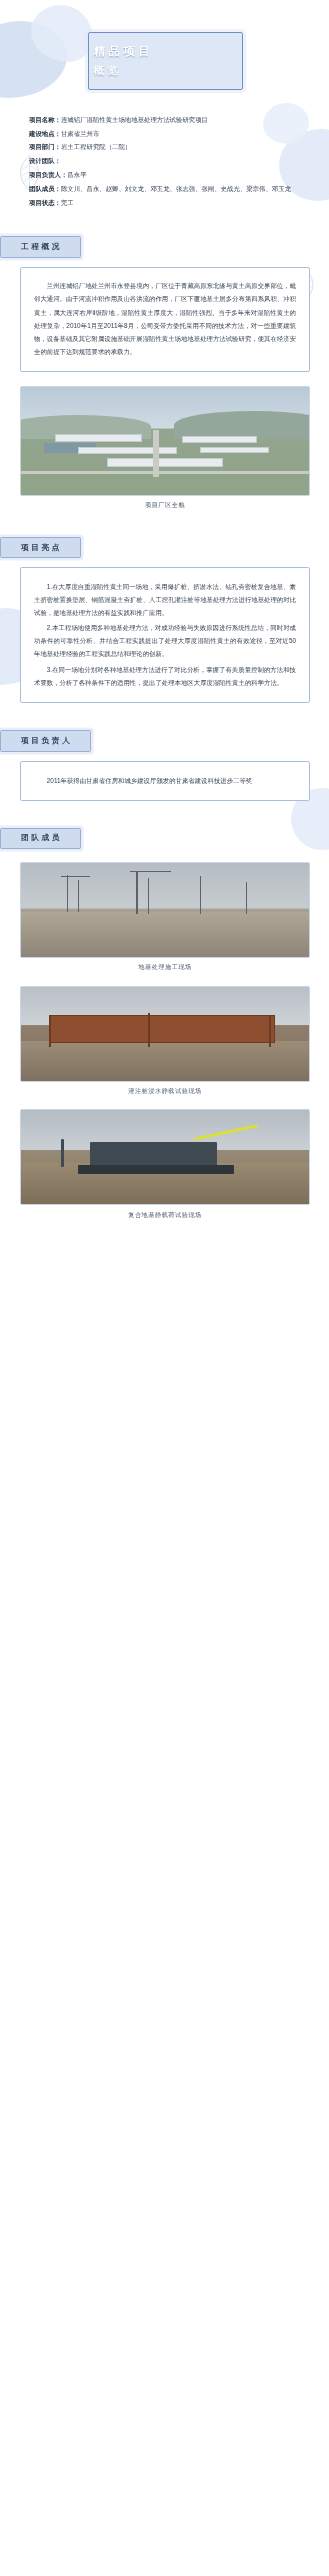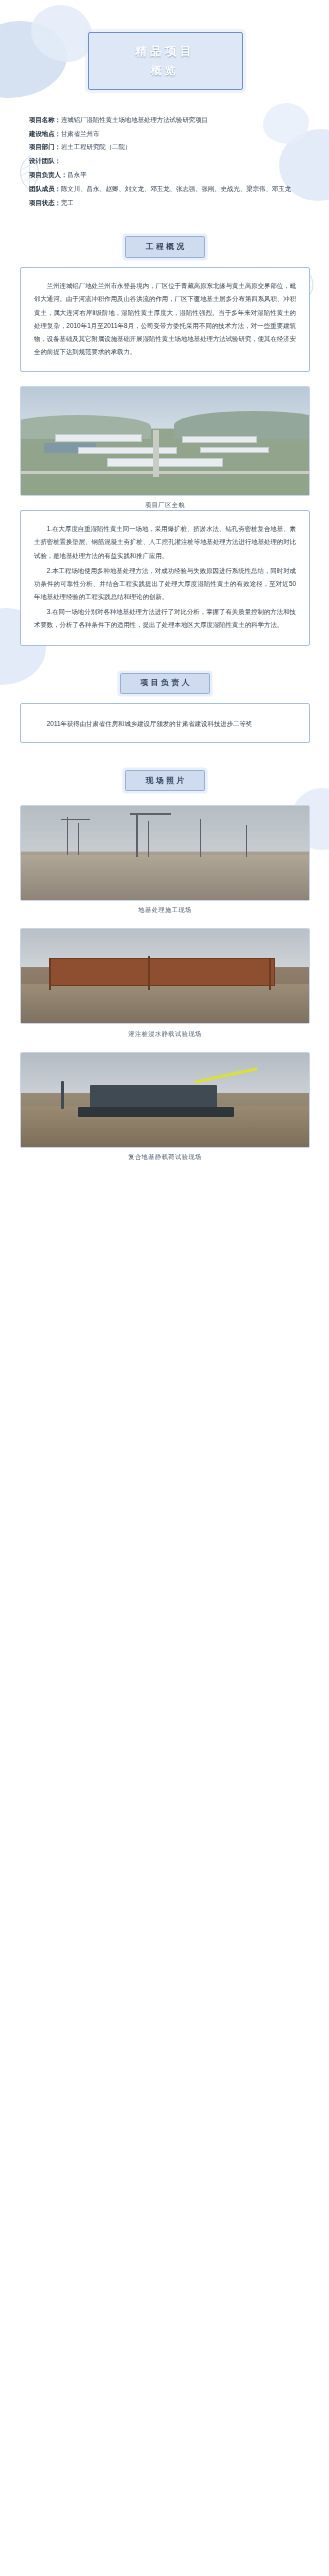--- a/index.html
+++ b/index.html
@@ -51,21 +51,21 @@
     padding-top: 32px;
     display: flex;
     justify-content: center;
   }
   .title-box {
     width: 155px;
     border: 1px solid #6f8fc4;
     border-radius: 2.1px;
     background: #dde7f6;
     padding: 11.3px 5.2px 10.3px;
-    text-align: center;
+    text-align: left;
     box-shadow: 0 0 0 3.1px rgba(221,231,246,.5);
   }
   .title-box .t1 {
     font-size: 11.3px;
     letter-spacing: 3.6px;
     color: #ffffff;
     font-weight: bold;
     text-shadow: 0 0.5px 1px rgba(60,90,140,.45);
     margin-bottom: 5.2px;
   }
@@ -93,21 +93,21 @@
     white-space: nowrap;
     color: #22303f;
   }
   .info .v { flex: 1 1 auto; }
 
   
   .section-head {
     position: relative;
     z-index: 3;
     display: flex;
-    justify-content: center;
+    justify-content: flex-start;
     margin-top: 27px;
     margin-bottom: 9.3px;
   }
   .section-head .bar {
     background: #cfdcf0;
     border: 0.5px solid #97afd4;
     color: #33445c;
     font-size: 7.7px;
     font-weight: bold;
     letter-spacing: 2.6px;
@@ -278,37 +278,40 @@
       <div class="bld" style="left:20%; top:56%; width:34%; height:6%;"></div>
       <div class="bld" style="left:30%; top:66%; width:40%; height:8%;"></div>
       <div class="bld" style="left:56%; top:46%; width:26%; height:6%;"></div>
       <div class="bld" style="left:62%; top:56%; width:24%; height:5%;"></div>
       <div class="road" style="left:0; top:78%; width:100%; height:3%;"></div>
       <div class="road" style="left:46%; top:40%; width:2%; height:44%;"></div>
     </div>
     <div class="caption">项目厂区全貌</div>
   </div>
 
+  <div class="section-head">
+    <div class="bar">项目亮点</div>
+  </div>
 
   <div class="card">
     <p>1.在大厚度自重湿陷性黄土同一场地，采用爆扩桩、挤淤水法、钻孔夯密桩复合地基、素土挤密桩置换垫层、钢筋混凝土夯扩桩、人工挖孔灌注桩等地基处理方法进行地基处理的对比试验，是地基处理方法的有益实践和推广应用。</p>
     <p>2.本工程场地使用多种地基处理方法，对成功经验与失败原因进行系统性总结，同时对成功条件的可靠性分析、并结合工程实践提出了处理大厚度湿陷性黄土的有效途径，至对近50年地基处理经验的工程实践总结和理论的创新。</p>
     <p>3.在同一场地分别对各种地基处理方法进行了对比分析，掌握了有关质量控制的方法和技术要数，分析了各种条件下的适用性，提出了处理本地区大厚度湿陷性黄土的科学方法。</p>
   </div>
 
   <div class="section-head">
     <div class="bar">项目负责人</div>
   </div>
 
   <div class="award-card">
     <p>2011年获得由甘肃省住房和城乡建设厅颁发的甘肃省建设科技进步二等奖</p>
   </div>
 
   <div class="section-head">
-    <div class="bar">现场照片</div>
+    <div class="bar">团队成员</div>
   </div>
 
   <div class="photo-wrap">
     <div class="photo ph2">
       <div class="dirt"></div>
       <div class="tower" style="left:16%; top:12%; width:1.5px; height:40%;"></div>
       <div class="tower" style="left:20%; top:18%; width:1px; height:34%;"></div>
       <div class="tower" style="left:40%; top:8%; width:2.1px; height:46%;"></div>
       <div class="tower" style="left:44%; top:16%; width:1px; height:38%;"></div>
       <div class="tower" style="left:62%; top:14%; width:1.5px; height:40%;"></div>

